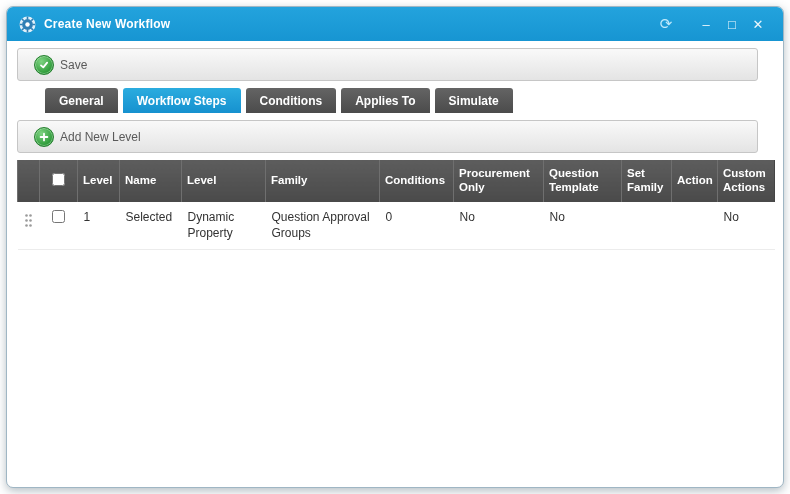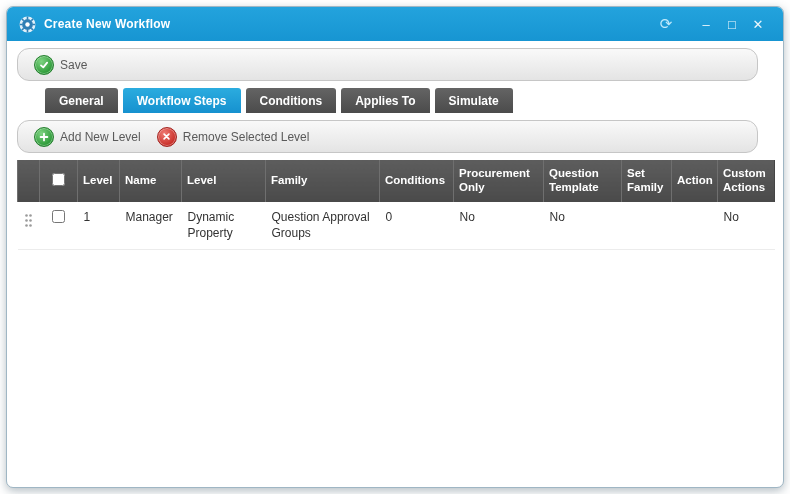--- a/index.html
+++ b/index.html
@@ -25,21 +25,21 @@
   .win-btn {
     width: 26px; height: 24px; display: inline-flex; align-items: center; justify-content: center;
     color: #eaf6fc; font-size: 13px; cursor: pointer; border-radius: 3px;
   }
   .win-btn.refresh { color: #bfe9fb; font-size: 15px; margin-right: 14px; }
 
   
   .bar {
     margin: 7px 25px 0 10px; height: 33px; flex: 0 0 33px;
     background: linear-gradient(#f9f9f9, #e4e4e4);
-    border: 1px solid #c6c6c6; border-radius: 12px;
+    border: 1px solid #c6c6c6; border-radius: 3px;
     display: flex; align-items: center; padding: 0 8px;
   }
   .tool-btn {
     display: inline-flex; align-items: center; gap: 6px;
     padding: 3px 8px; border-radius: 3px; cursor: pointer;
     color: #5a5a5a; font-size: 12px;
   }
   .icon-circle {
     width: 20px; height: 20px; border-radius: 50%;
     display: inline-flex; align-items: center; justify-content: center;
@@ -136,28 +136,20 @@
   </div>
 
   <div class="bar">
     <span class="tool-btn">
       <span class="icon-circle green">
         <svg width="12" height="12" viewBox="0 0 16 16">
           <path d="M8 3.5 V12.5 M3.5 8 H12.5" stroke="#fff" stroke-width="2.4" stroke-linecap="round"></path>
         </svg>
       </span>
       <span>Add New Level</span>
-    </span>
-    <span class="tool-btn">
-      <span class="icon-circle red">
-        <svg width="11" height="11" viewBox="0 0 16 16">
-          <path d="M4.5 4.5 L11.5 11.5 M11.5 4.5 L4.5 11.5" stroke="#fff" stroke-width="2.4" stroke-linecap="round"></path>
-        </svg>
-      </span>
-      <span>Remove Selected Level</span>
     </span>
   </div>
 
   <div class="grid-wrap">
     <table>
       <colgroup>
         <col class="col-handle">
           <col class="col-cb">
           <col class="col-level">
           <col class="col-name">
@@ -199,21 +191,21 @@
                   <circle cx="5.5" cy="6.5" r="1.3"></circle>
                 <circle cx="1.5" cy="11.5" r="1.3"></circle>
                   <circle cx="5.5" cy="11.5" r="1.3"></circle>
               </g>
             </svg>
           </td>
           <td style="text-align:center;">
             <input type="checkbox" class="cb" style="">
           </td>
           <td>1</td>
-          <td>Manager</td>
+          <td>Selected</td>
           <td>Dynamic Property</td>
           <td>Question Approval Groups</td>
           <td>0</td>
           <td>No</td>
           <td>No</td>
           <td></td>
           <td></td>
           <td>No</td>
         </tr>
       </tbody>

